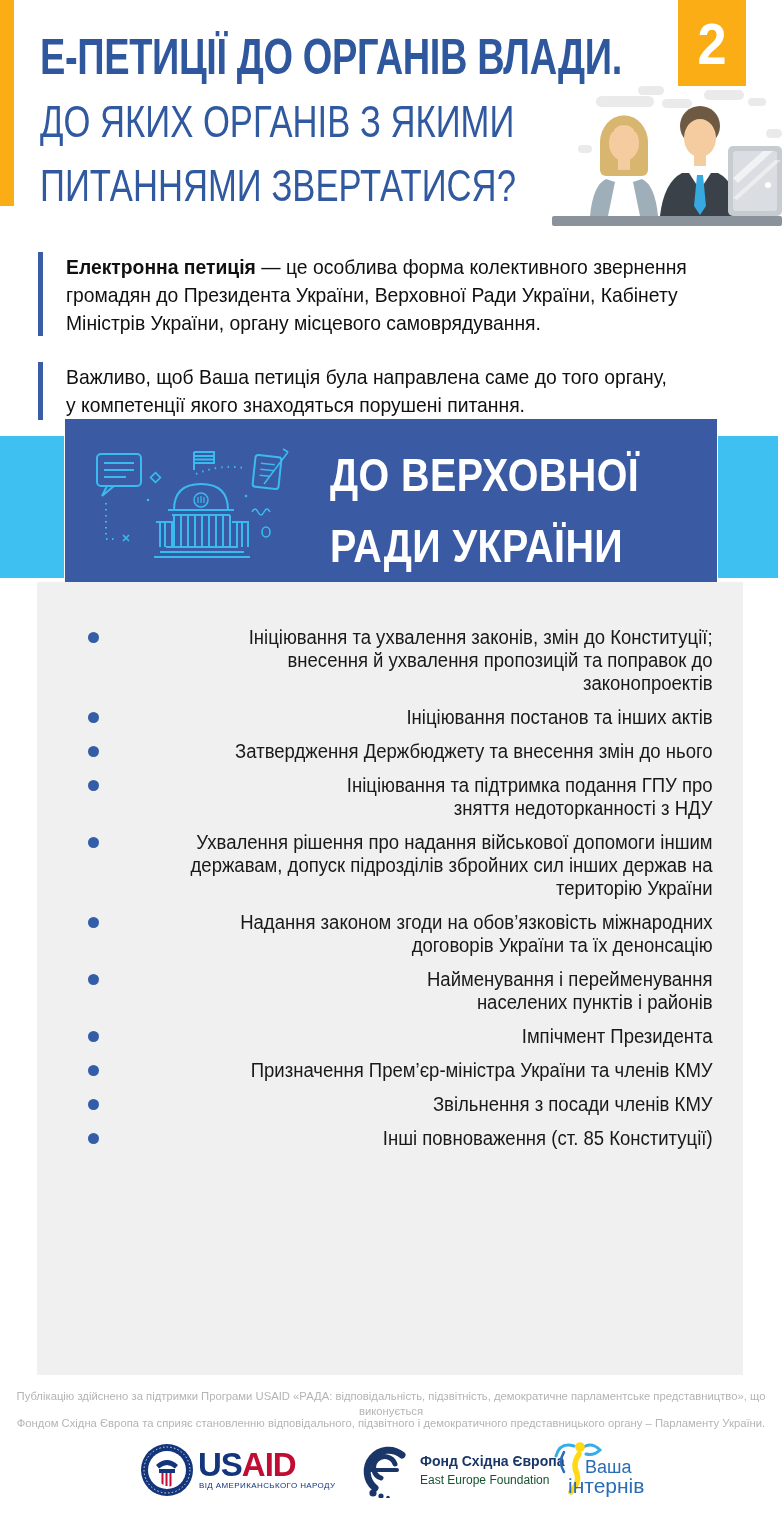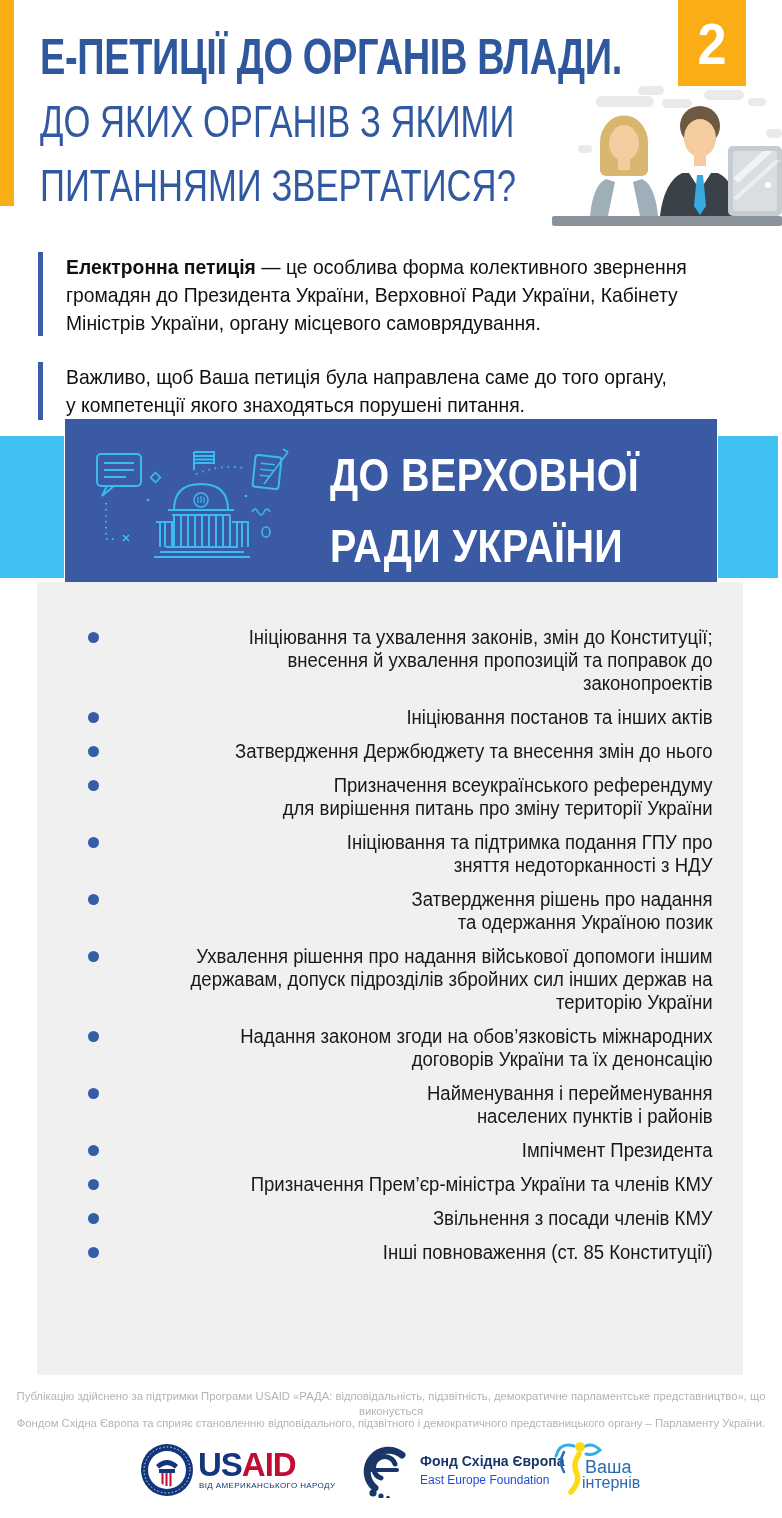--- a/index.html
+++ b/index.html
@@ -42,23 +42,23 @@
            transform:scaleX(.95);transform-origin:0 0;width:620px;}
   
   .f-line{position:absolute;left:0;width:782px;text-align:center;font-size:11.5px;line-height:15px;
           color:var(--footer_gray,#B4B4B4);transform:scaleX(.98);transform-origin:50% 0;}
   .f1{top:1389px;} .f2{top:1416px;}
   .logo{position:absolute;}
   .usaid-word{position:absolute;left:198px;top:1446px;font-size:33px;font-weight:700;letter-spacing:-1px;white-space:nowrap;}
   .usaid-word .us{color:var(--usaid_navy,#13357B);} .usaid-word .aid{color:var(--usaid_red,#C00D33);text-align:center;}
   .usaid-sub{position:absolute;left:199px;top:1481px;font-size:8px;font-weight:400;color:var(--usaid_navy,#13357B);letter-spacing:.4px;white-space:nowrap;}
   .eef-n1{position:absolute;left:420px;top:1453px;font-size:14px;font-weight:700;color:var(--eef_navy,#1A3668);white-space:nowrap;}
-  .eef-n2{position:absolute;left:420px;top:1473px;font-size:12px;color:#1d4ed8;white-space:nowrap;}
+  .eef-n2{position:absolute;left:420px;top:1473px;font-size:12px;color:#14532d;white-space:nowrap;}
   .liga-t1{position:absolute;left:585px;top:1458px;font-size:18px;color:var(--liga_blue,#2A6CB5);line-height:1;}
-  .liga-t2{position:absolute;left:582px;top:1475px;font-size:16px;color:var(--liga_blue,#2A6CB5);line-height:1;}
+  .liga-t2{position:absolute;left:568px;top:1475px;font-size:21px;color:var(--liga_blue,#2A6CB5);line-height:1;}
 </style>
 </head>
 <body>
 
 <div class="page">
 
   <div class="left-bar"></div>
   <div class="t1">Е-ПЕТИЦІЇ ДО ОРГАНІВ ВЛАДИ.</div>
   <div class="t2">ДО ЯКИХ ОРГАНІВ З ЯКИМИ</div>
   <div class="t3">ПИТАННЯМИ ЗВЕРТАТИСЯ?</div>
@@ -163,32 +163,22 @@
     <div class="li">
         <span class="dot"></span>
         <div class="li-text">Ініціювання постанов та інших актів</div>
       </div>
     <div class="li">
         <span class="dot"></span>
         <div class="li-text">Затвердження Держбюджету та внесення змін до нього</div>
       </div>
     <div class="li">
         <span class="dot"></span>
-        <div class="li-text">Призначення всеукраїнського референдуму
-для вирішення питань про зміну території України</div>
-      </div>
-    <div class="li">
-        <span class="dot"></span>
         <div class="li-text">Ініціювання та підтримка подання ГПУ про
 зняття недоторканності з НДУ</div>
-      </div>
-    <div class="li">
-        <span class="dot"></span>
-        <div class="li-text">Затвердження рішень про надання
-та одержання Україною позик</div>
       </div>
     <div class="li">
         <span class="dot"></span>
         <div class="li-text">Ухвалення рішення про надання військової допомоги іншим
 державам, допуск підрозділів збройних сил інших держав на
 територію України</div>
       </div>
     <div class="li">
         <span class="dot"></span>
         <div class="li-text">Надання законом згоди на обов’язковість міжнародних

